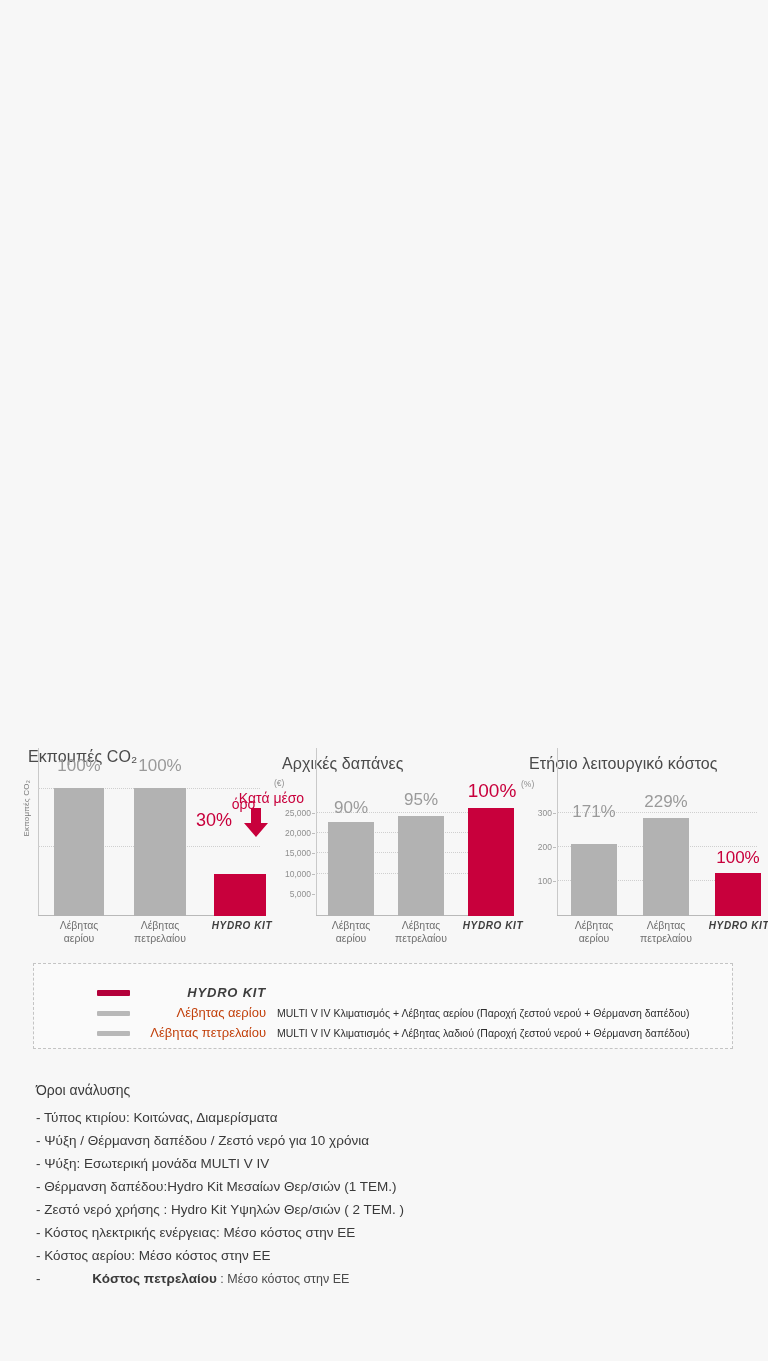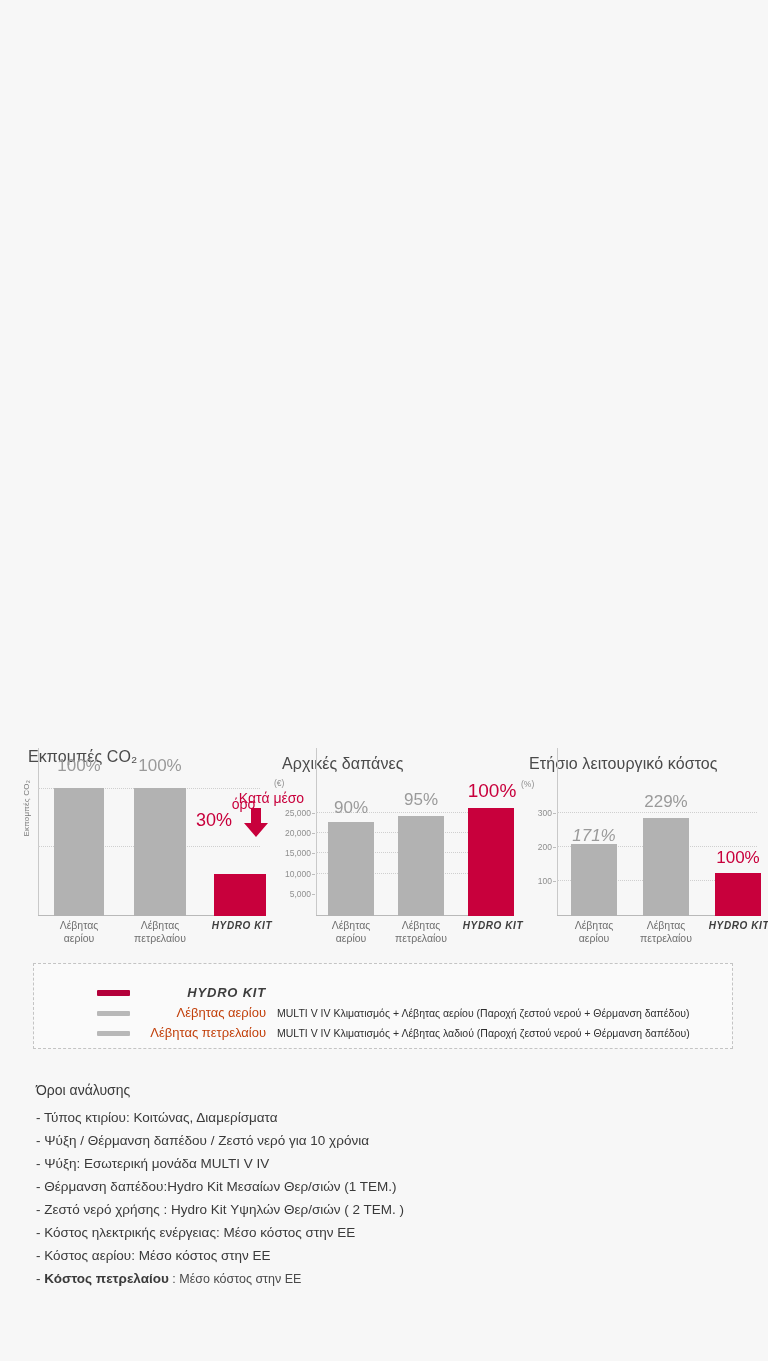--- a/index.html
+++ b/index.html
@@ -282,20 +282,21 @@
     margin-bottom: 8px;
   }
   .note-line {
     font-size: 13.5px;
     color: #3a3a3a;
     line-height: 23px;
     white-space: nowrap;
   }
   .note-line .strong {
     font-weight: 700;
+    margin-left: 48px;
   }
   .note-line .muted {
     color: #4a4a4a;
     font-size: 12.5px;
   }
 </style>
 </head>
 <body>
 
 <div class="charts-row">
@@ -417,21 +418,21 @@
       <div class="gridline" style="top:94px;">
         <span class="tick-mark" style="top:0;"></span>
         <span class="tick-label">100</span>
       </div>
 
       <div class="bars">
         <div class="bar gray" style="left:14px; width:46px; height:72px;"></div>
         <div class="bar gray" style="left:86px; width:46px; height:98px;"></div>
         <div class="bar red" style="left:158px; width:46px; height:43px;"></div>
 
-        <div class="bar-value" style="left:37px; top:40px;font-style:italic;">171%</div>
+        <div class="bar-value" style="left:37px; top:16px;">171%</div>
         <div class="bar-value" style="left:109px; top:6px;">229%</div>
         <div class="bar-value red" style="left:181px; top:62px;">100%</div>
       </div>
     </div>
 
     <div class="cat-labels">
       <div class="cat" style="left:79px;">
         <span>Λέβητας</span><br>
         <span>αερίου</span>
       </div>

